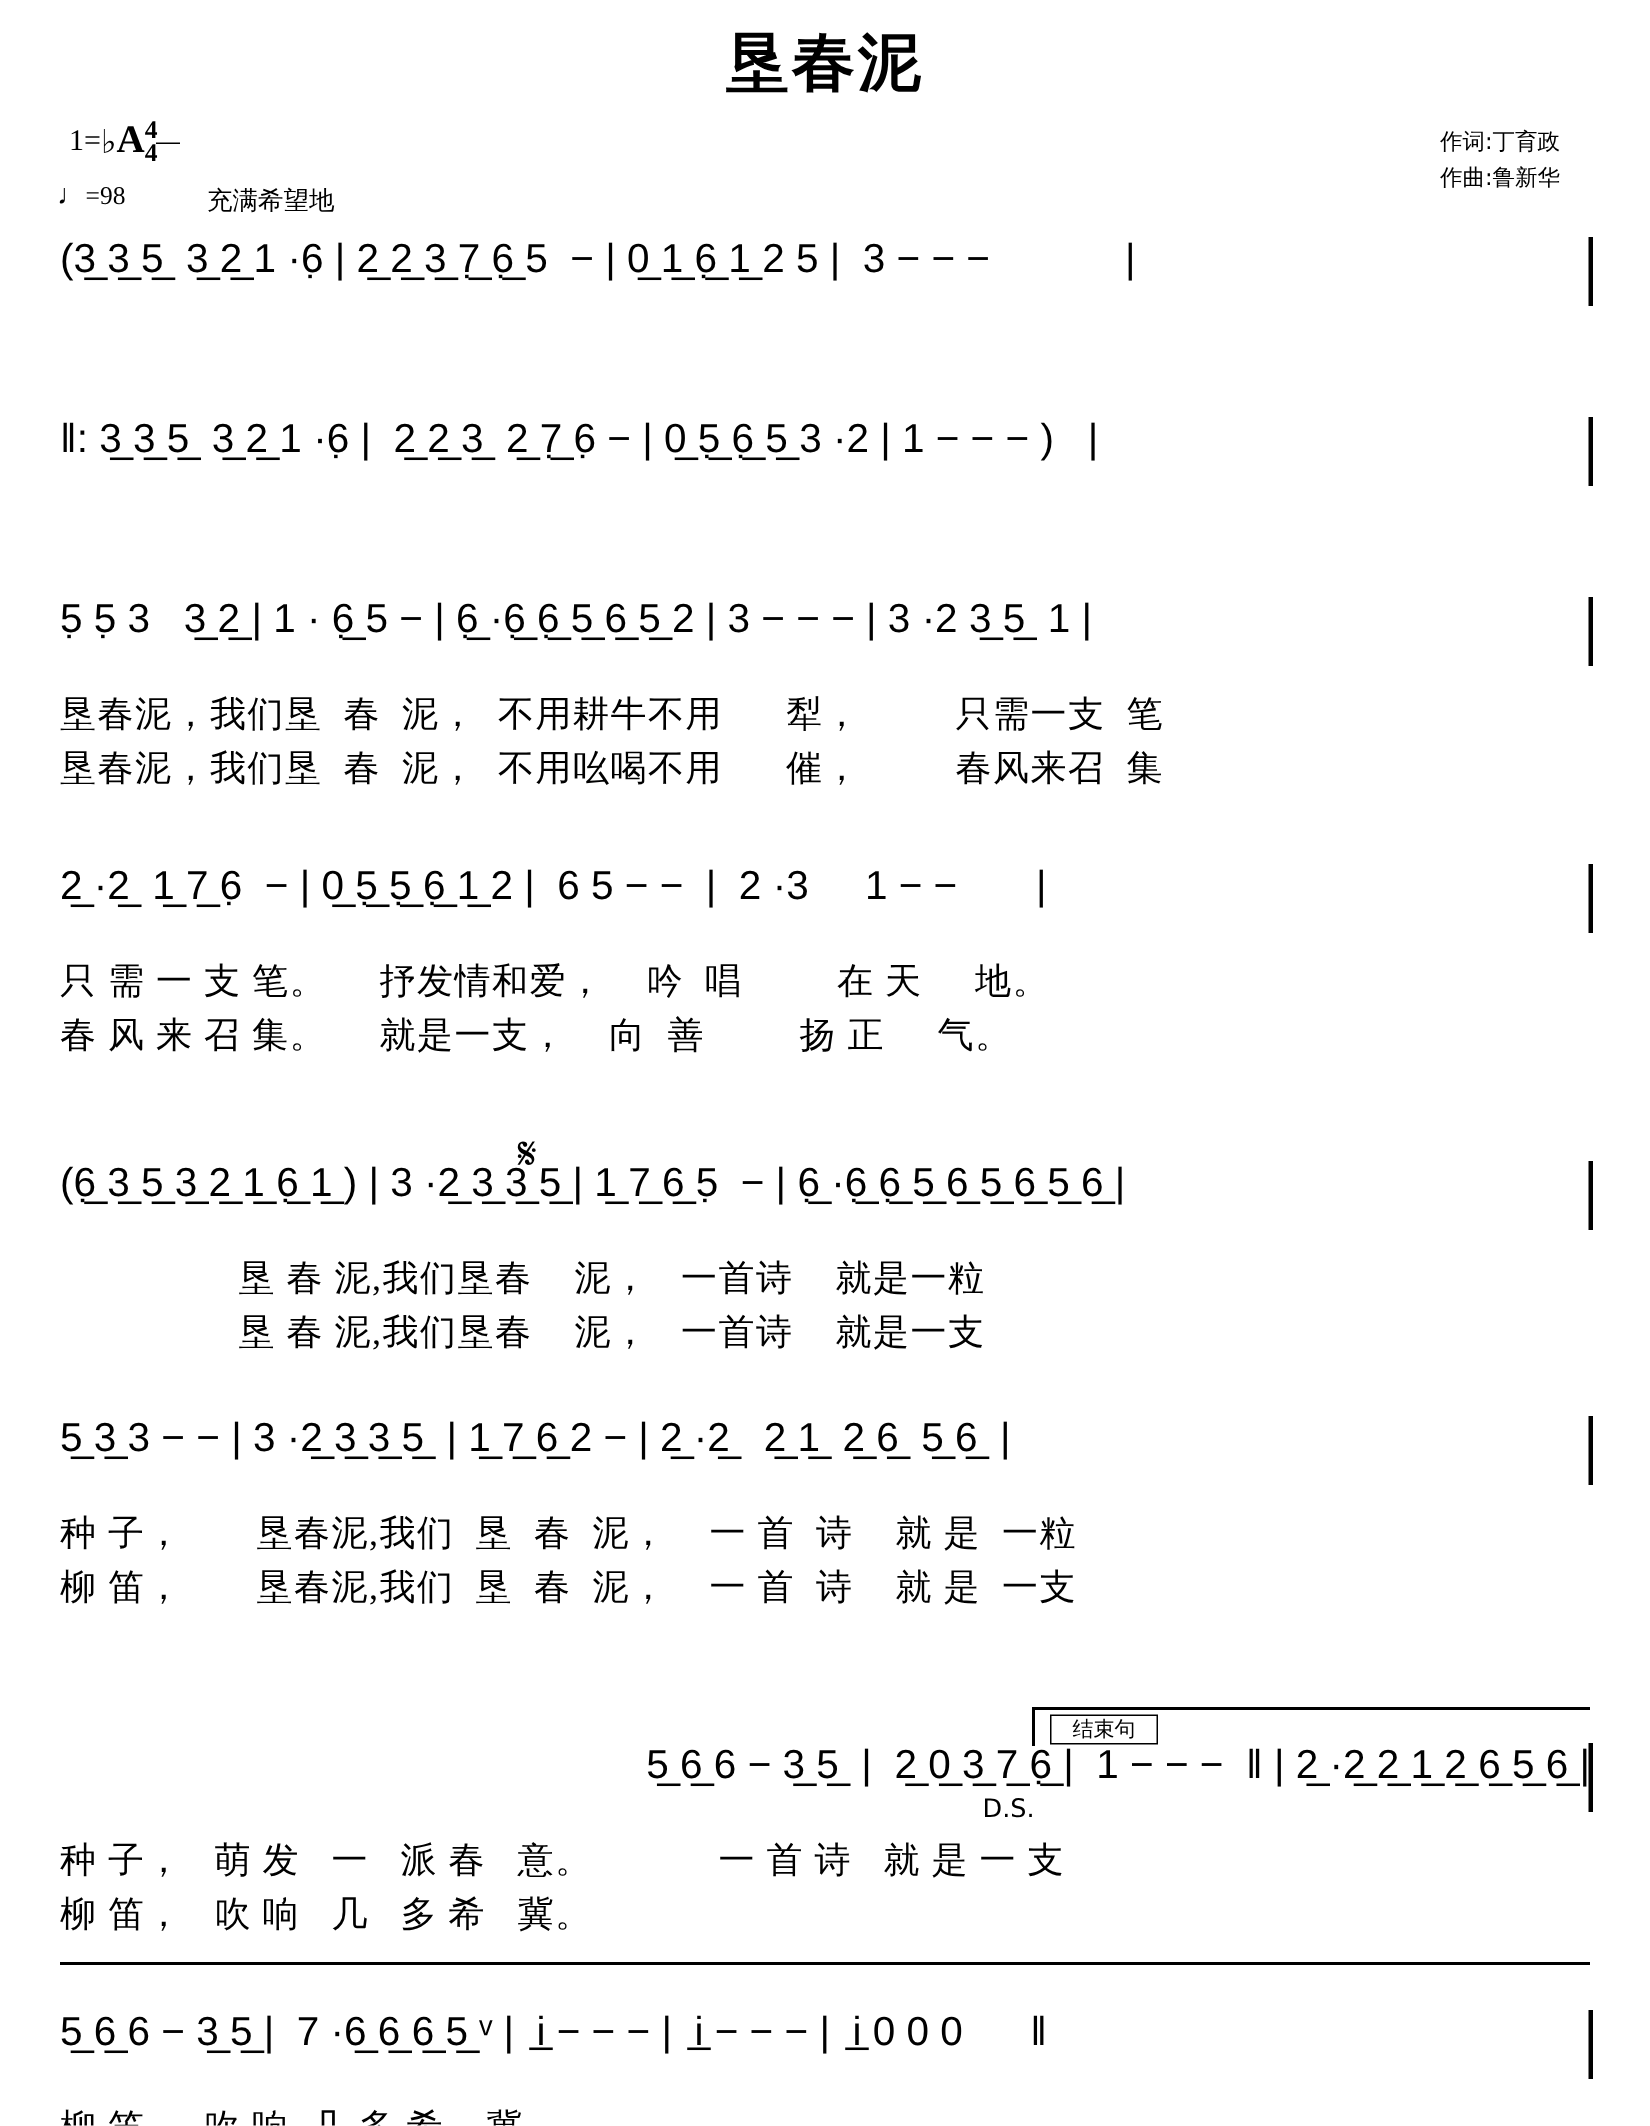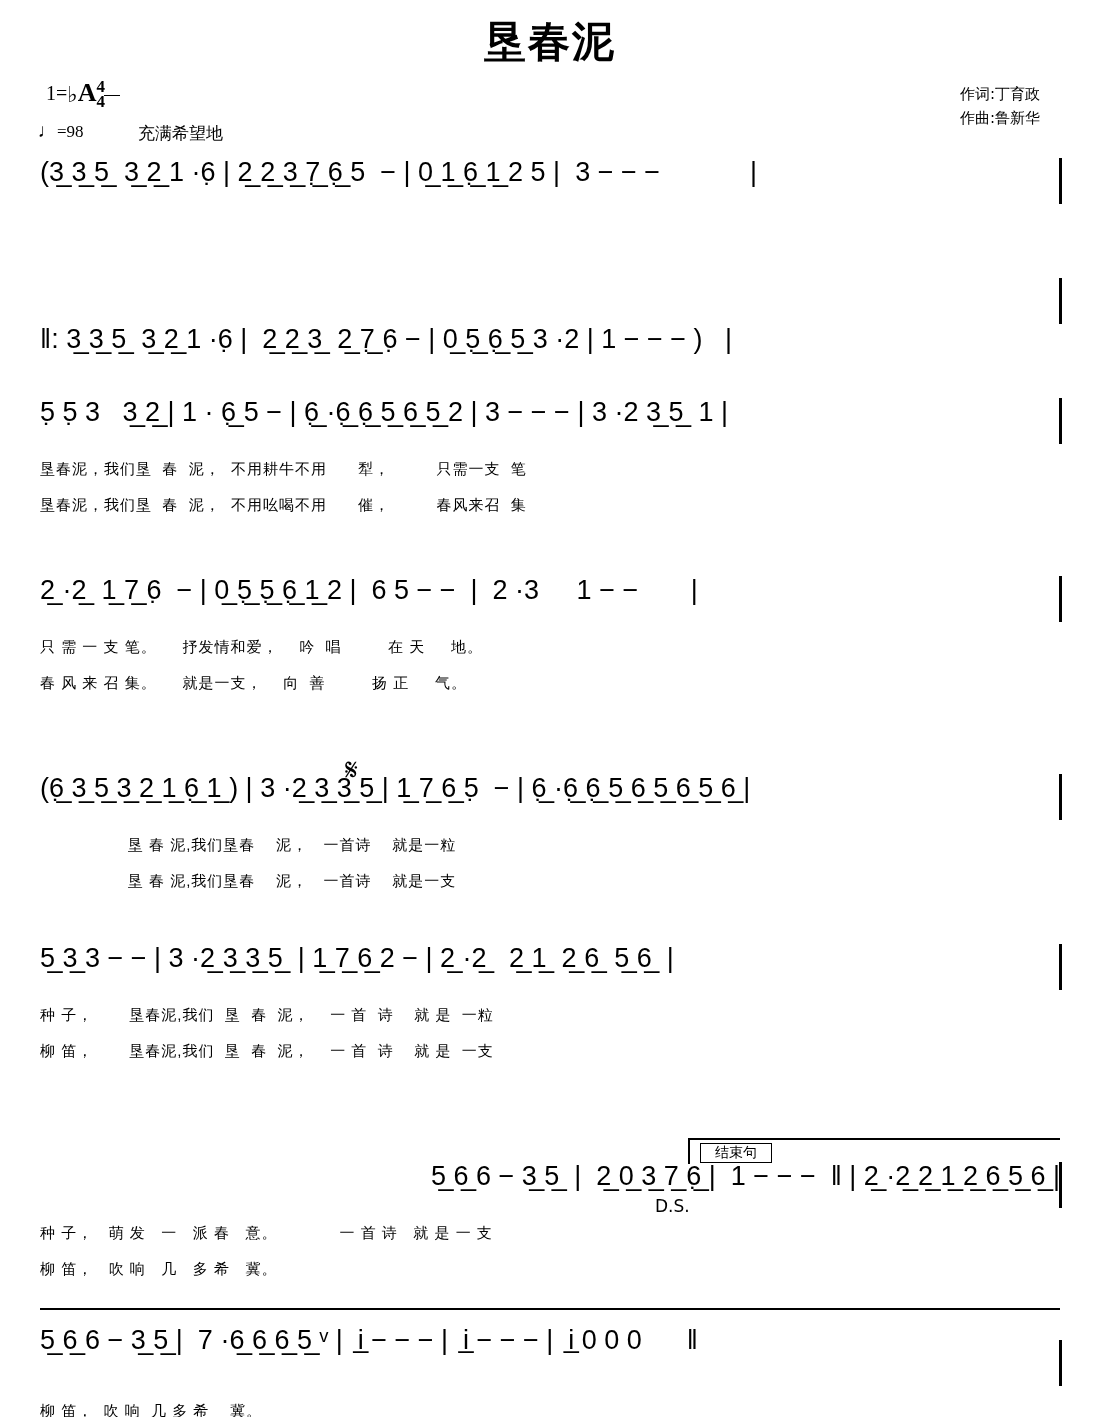--- a/index.html
+++ b/index.html
@@ -91,22 +91,22 @@
     font-size: 27px;
     font-family: Liberation Sans, sans-serif;
     letter-spacing: 0px;
     white-space: pre;
     line-height: 40px;
   }
   .lyricline {
     position: absolute;
     left: 40px;
     width: 1020px;
-    font-size: 15px;
-    font-family: Liberation Sans, sans-serif;
+    font-size: 24px;
+    font-family: Liberation Serif, serif;
     white-space: pre;
     letter-spacing: 1px;
   }
   .endbar {
     position: absolute;
     right: 38px;
     width: 3px;
     background: #000;
   }
   .mark {
@@ -146,21 +146,21 @@
   </div>
 
   <div class="expr">充满希望地</div>
 
   <div class="system" style="top:152px;">
     <div class="notes" style="top:0;">(3̲ 3̲ 5̲  3̲ 2̲ 1 ·6̣ | 2̲ 2̲ 3̲ 7̣̲ 6̣̲ 5  − | 0̲ 1̲ 6̣̲ 1̲ 2 5 |  3 − − −            |</div>
     <div class="endbar" style="top:6px; height:46px;"></div>
   </div>
 
   <div class="system" style="top:272px;">
-    <div class="notes" style="top:0;margin-top:47px;">‖: 3̲ 3̲ 5̲  3̲ 2̲ 1 ·6̣ |  2̲ 2̲ 3̲  2̲ 7̣̲ 6̣ − | 0̲ 5̣̲ 6̣̲ 5̲ 3 ·2 | 1 − − − )   |</div>
+    <div class="notes" style="top:0;">‖: 3̲ 3̲ 5̲  3̲ 2̲ 1 ·6̣ |  2̲ 2̲ 3̲  2̲ 7̣̲ 6̣ − | 0̲ 5̣̲ 6̣̲ 5̲ 3 ·2 | 1 − − − )   |</div>
     <div class="endbar" style="top:6px; height:46px;"></div>
   </div>
 
   <div class="system" style="top:392px;">
     <div class="notes" style="top:0;">5̣ 5̣ 3   3̲ 2̲ | 1 · 6̣̲ 5 − | 6̣̲ ·6̣̲ 6̣̲ 5̲ 6̲ 5̲ 2 | 3 − − − | 3 ·2 3̲ 5̲  1 |</div>
     <div class="lyricline" style="top:68px;">垦春泥，我们垦  春  泥，  不用耕牛不用      犁，         只需一支  笔</div>
     <div class="lyricline" style="top:104px;">垦春泥，我们垦  春  泥，  不用吆喝不用      催，         春风来召  集</div>
     <div class="endbar" style="top:6px; height:46px;"></div>
   </div>
 
@@ -194,18 +194,18 @@
 
     <div class="notes" style="top:18px;text-align:right;">5̲ 6̲ 6 − 3̲ 5̲  |  2̲ 0̲ 3̲ 7̲ 6̣̲ |  1 − − −  ‖ | 2̲ ·2̲ 2̲ 1̲ 2̲ 6̲ 5̲ 6̲ |</div>
     <div class="mark" style="left:655px; top:58px; font-size:17px;">D.S.</div>
     <div class="lyricline" style="top:86px;">种 子，   萌 发   一   派 春   意。            一 首 诗   就 是 一 支</div>
     <div class="lyricline" style="top:122px;">柳 笛，   吹 响   几   多 希   冀。</div>
     <div class="endbar" style="top:24px; height:46px;"></div>
   </div>
 
   <div class="system" style="top:1320px;">
     <div class="hline" style="left:40px; top:-12px; width:1020px;"></div>
-    <div class="notes" style="top:0;">5̲ 6̲ 6 − 3̲ 5̲ |  7 ·6̲ 6̲ 6̲ 5̲ ᵛ |  i̲ − − − |  i̲ − − − |  i̲ 0 0 0      ‖</div>
+    <div class="notes" style="top:14px;">5̲ 6̲ 6 − 3̲ 5̲ |  7 ·6̲ 6̲ 6̲ 5̲ ᵛ |  i̲ − − − |  i̲ − − − |  i̲ 0 0 0      ‖</div>
     <div class="lyricline" style="top:82px;">柳 笛，  吹 响  几 多 希    冀。</div>
     <div class="endbar" style="top:20px; height:46px;"></div>
   </div>
 
 </div>
 
 </body></html>

